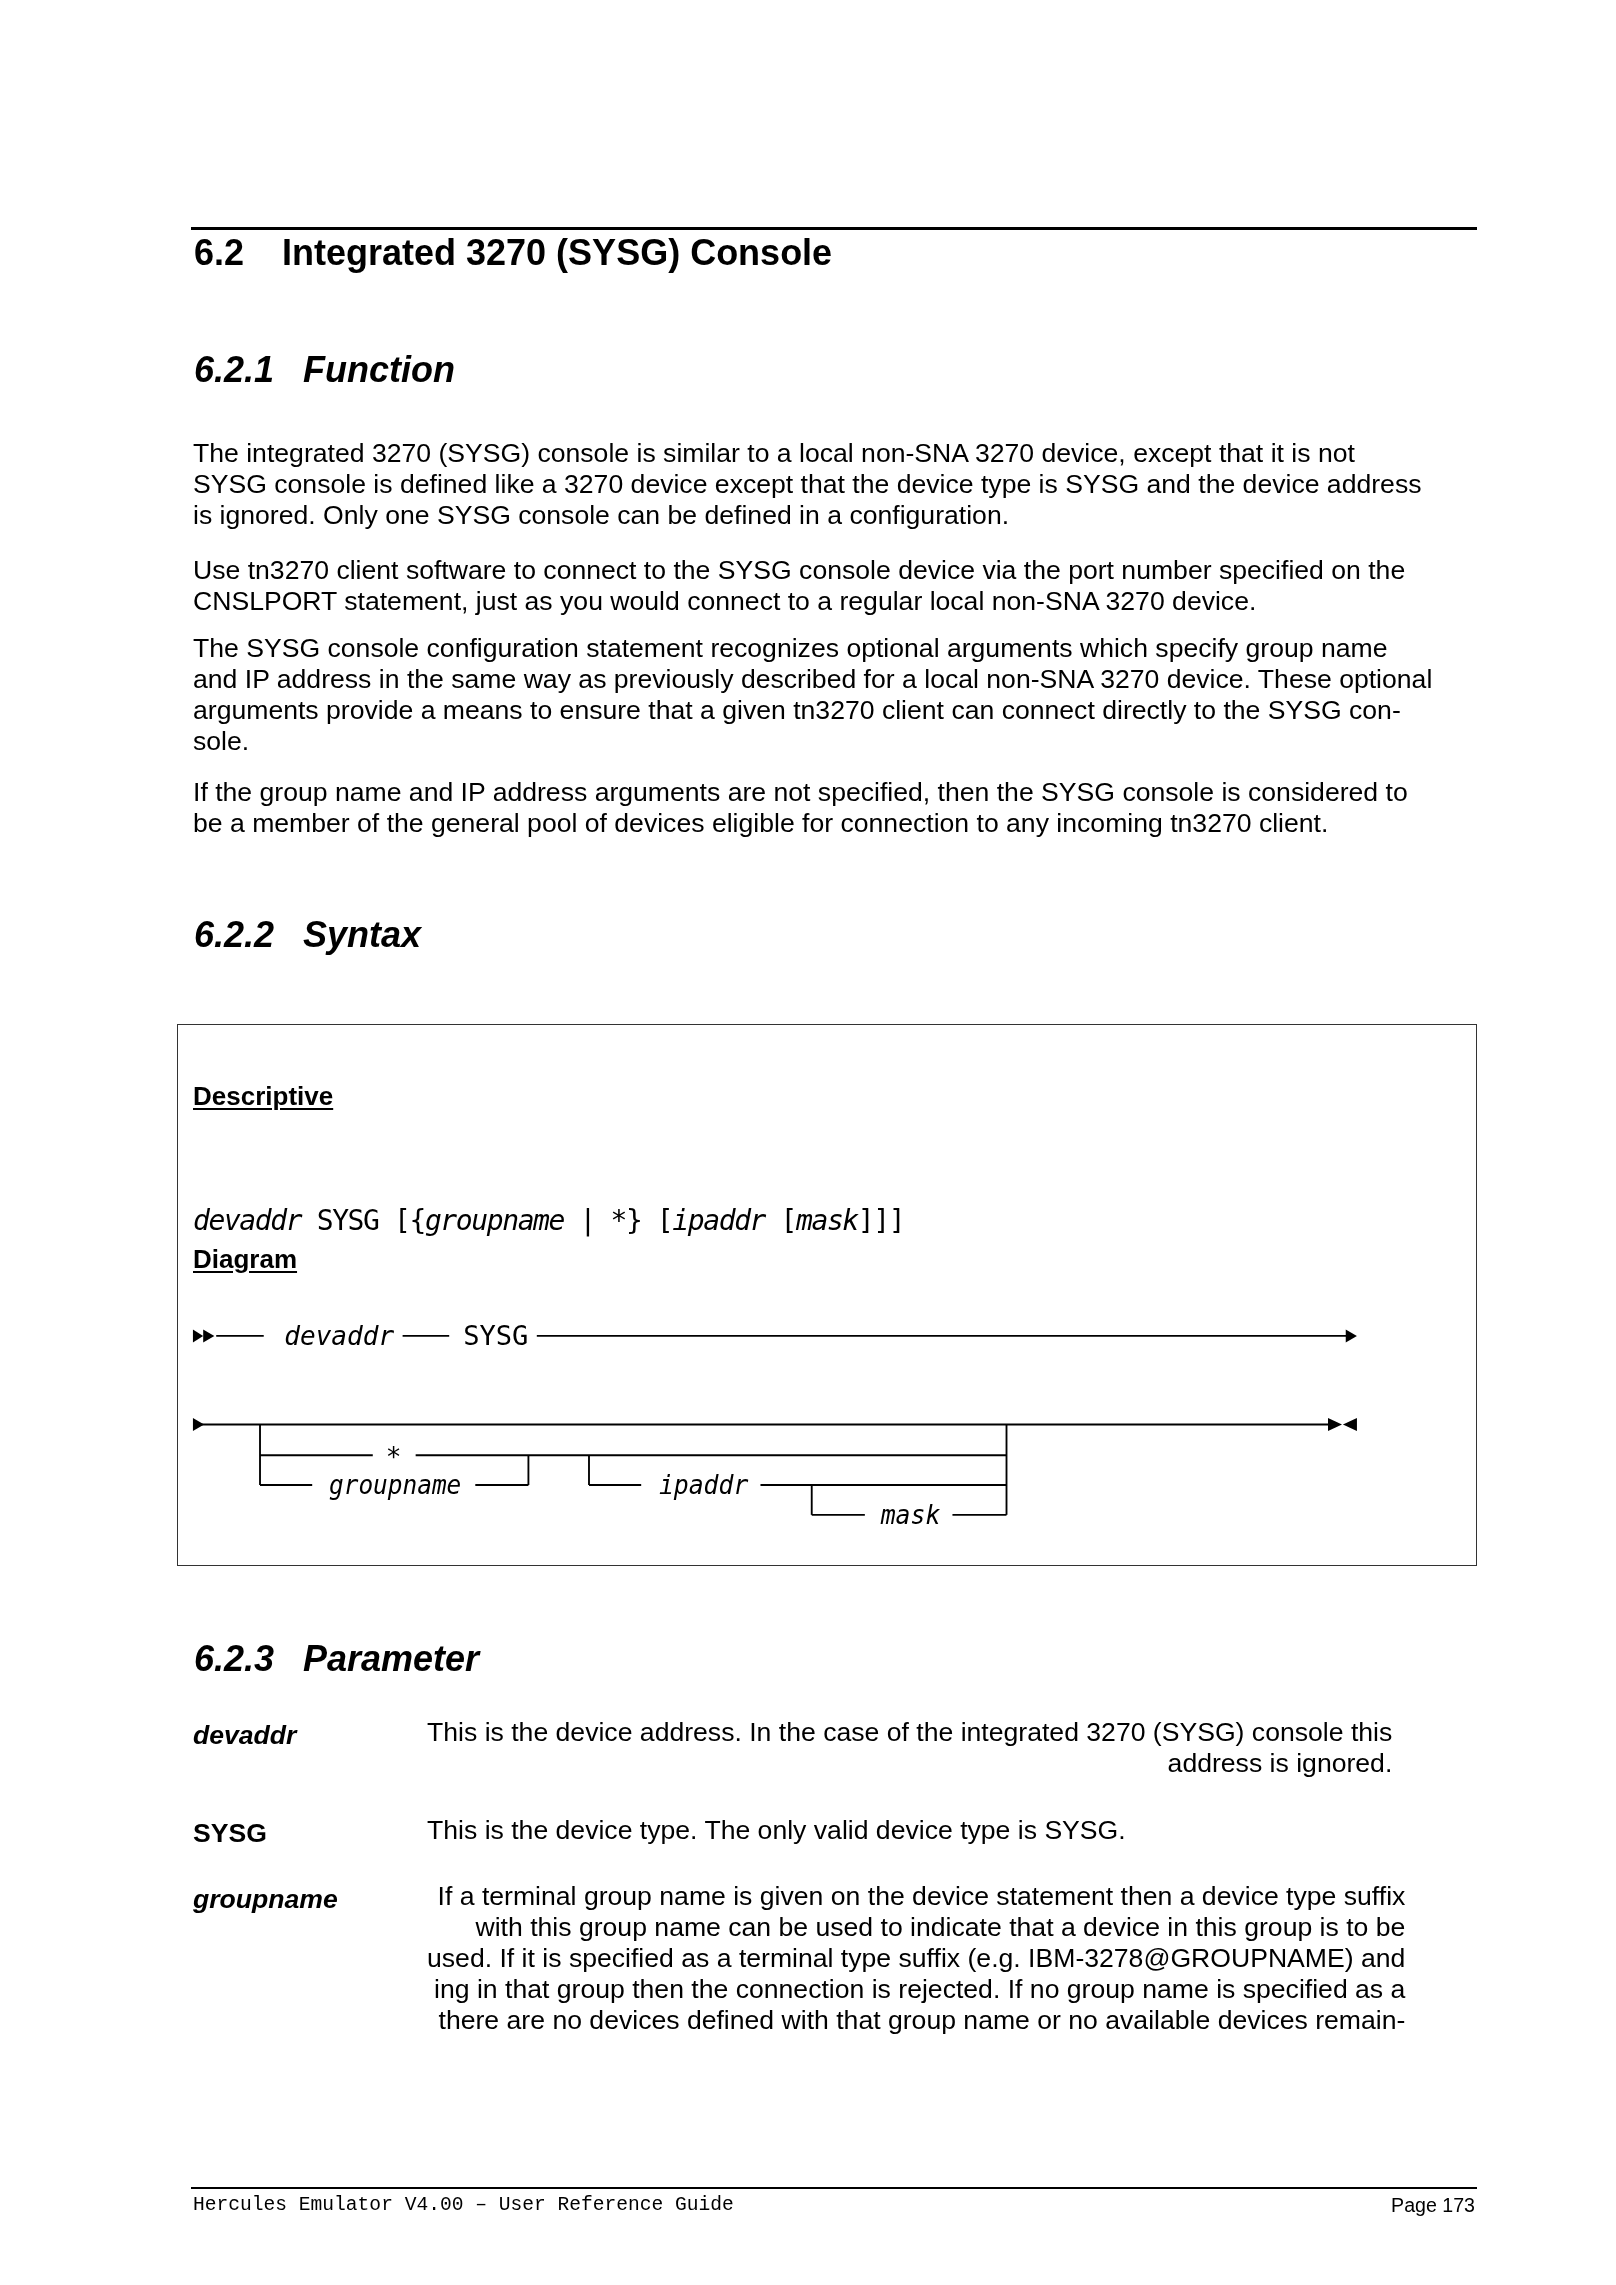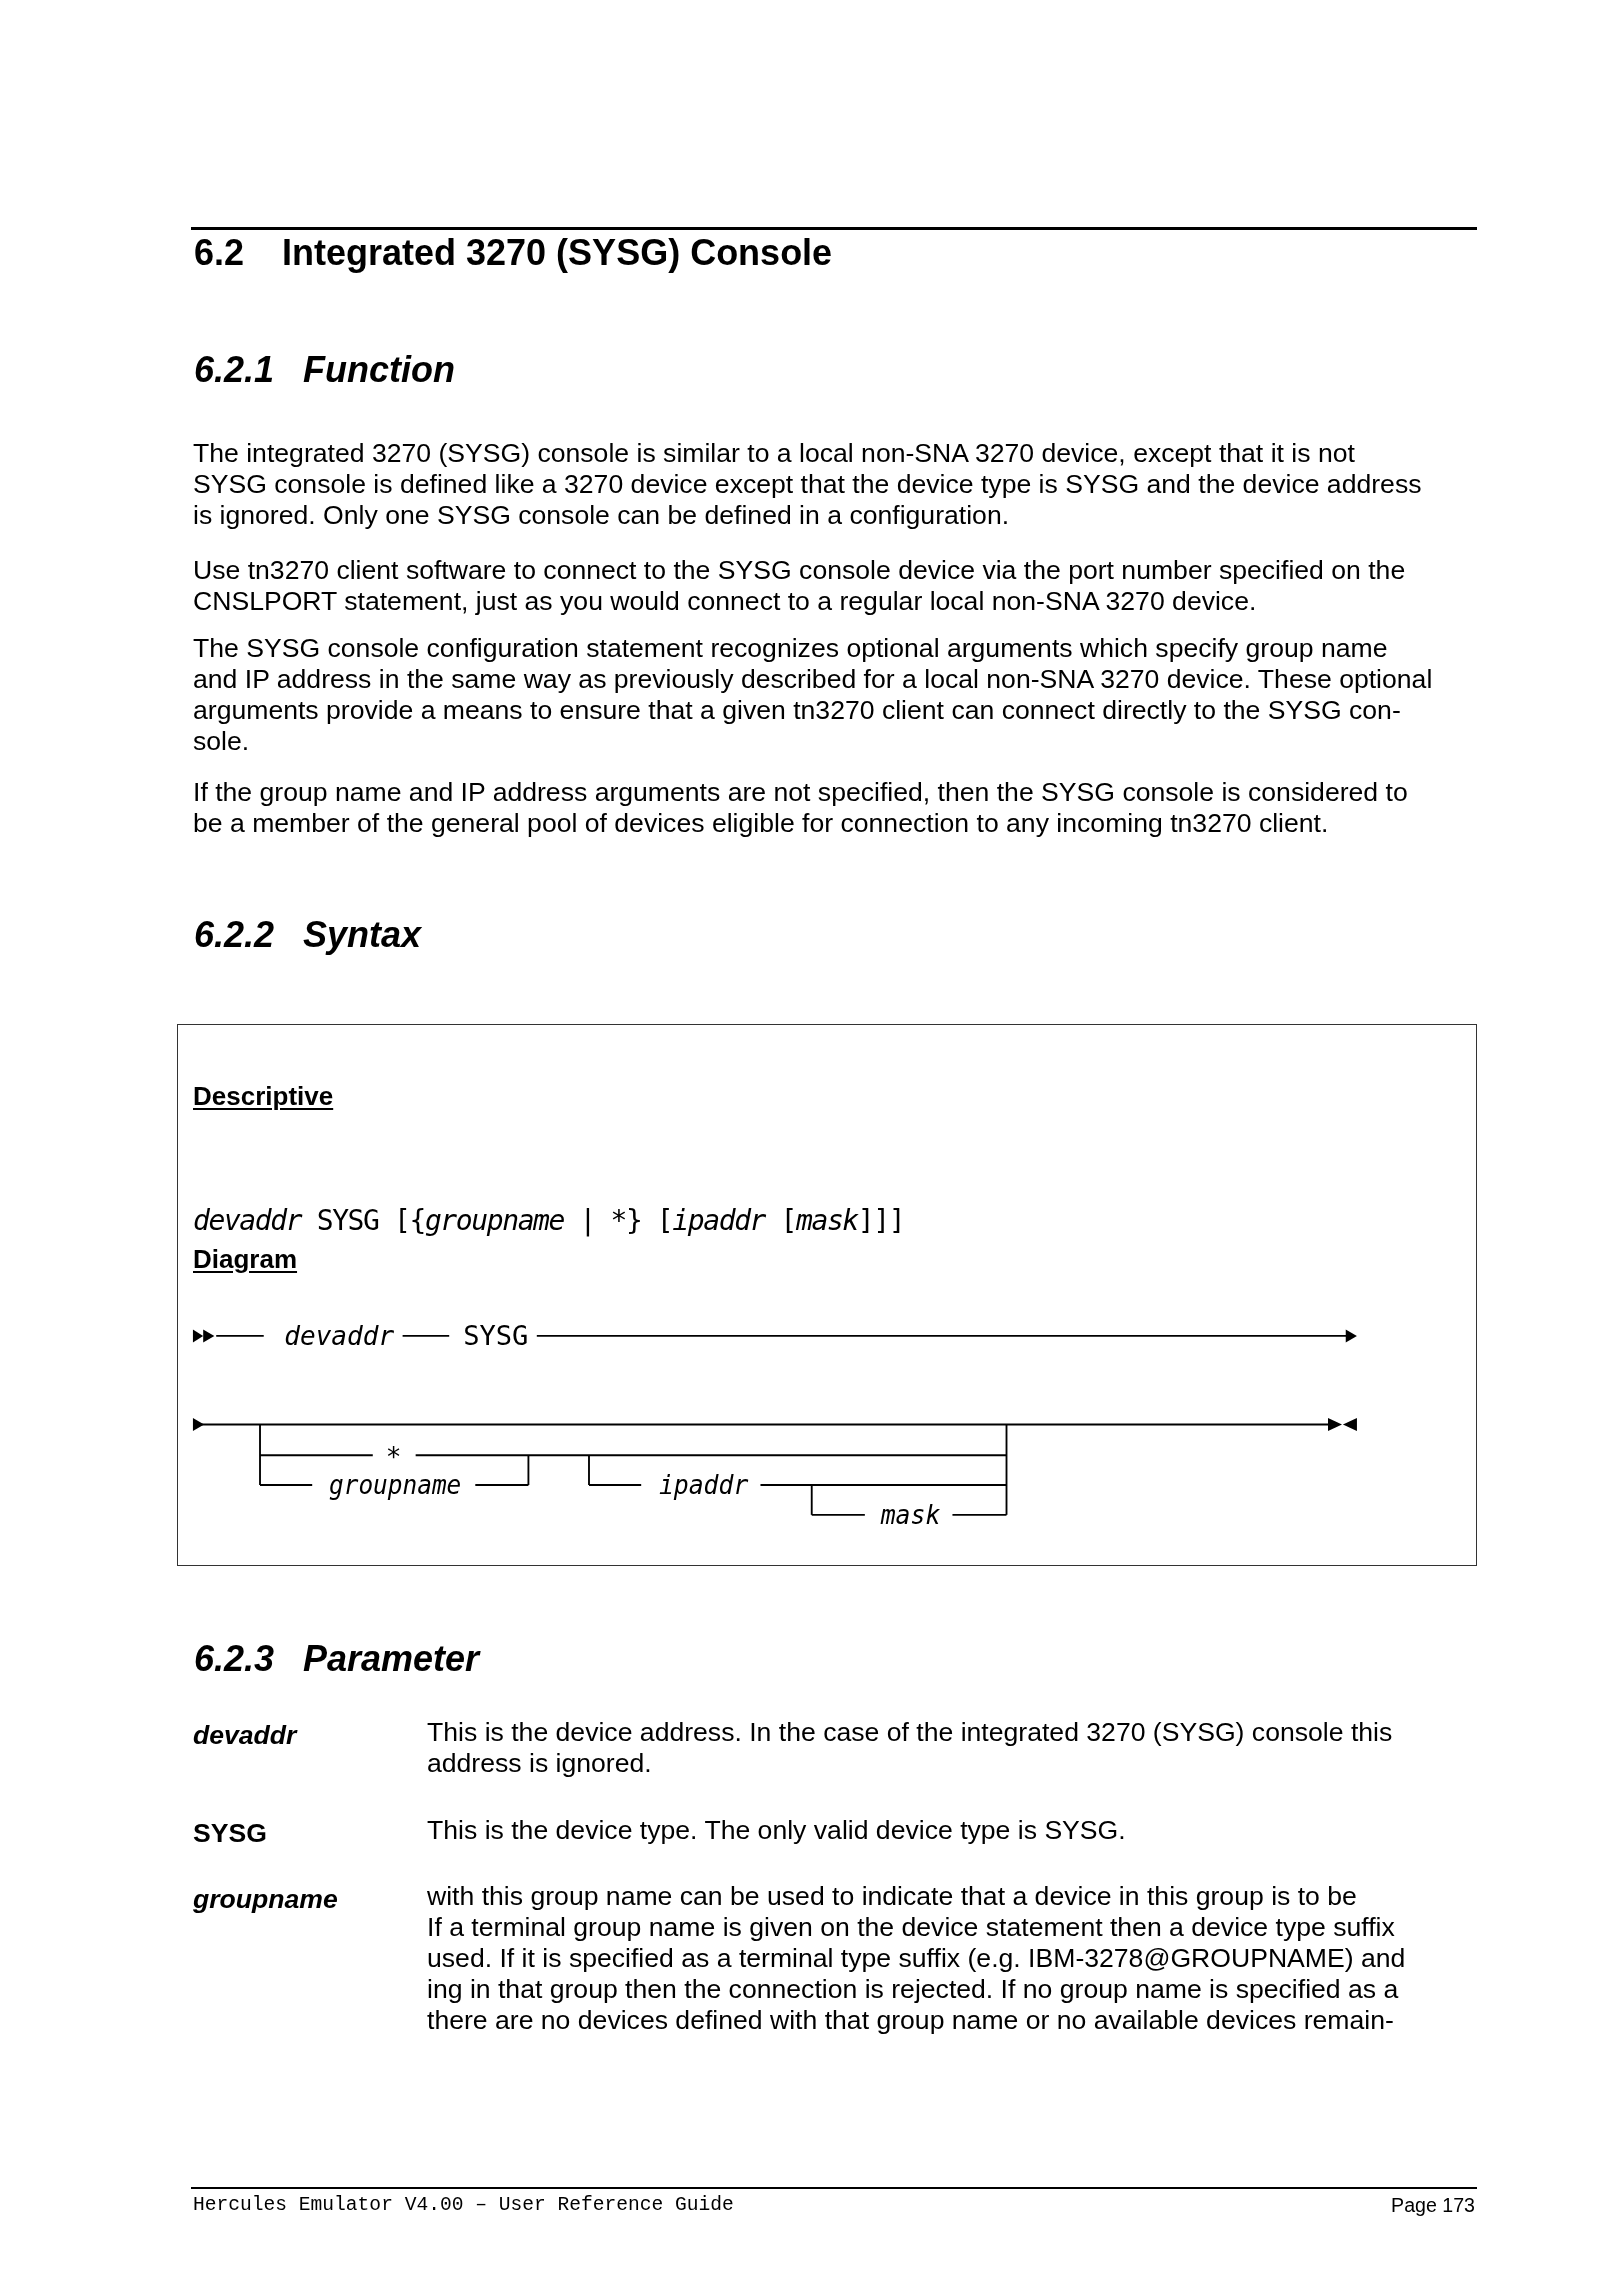--- a/index.html
+++ b/index.html
@@ -13,21 +13,21 @@
   .h2 { font-size: 36px; font-weight: bold; font-style: italic; line-height: 1; }
   .h2 .num { display: inline-block; width: 109px; }
   .p { font-size: 26.6px; line-height: 31px; }
   .p .ln { display: block; height: 31px; }
   .box { position: absolute; left: 177px; top: 1024px; width: 1300px; height: 542px; border: 1.9px solid #333; box-sizing: border-box; }
   .label { font-size: 26px; font-weight: bold; text-decoration: underline; text-underline-offset: 2.8px; line-height: 1; }
   .syntax { font-size: 28px; line-height: 1; letter-spacing: -1.4px; }
   .syntax i { font-style: italic; }
   .ptitle { font-size: 26.6px; font-weight: bold; line-height: 1; }
   .ptitle.it { font-style: italic; }
-  .pdesc { font-size: 26.6px; line-height: 31px; }
+  .pdesc { font-size: 26.6px; line-height: 31px; text-align: right; }
   .pdesc .ln { display: block; height: 31px; }
   .footer { font-size: 19.6px; line-height: 1; }
   svg text { font-family: "DejaVu Sans Mono", monospace; font-size: 28px; }
 </style>
 </head>
 <body>
 
 <div class="rule" style="top:227px;"></div>
 <div class="abs sans h1" style="left:194px; top:235px;">
   <span class="num">6.2</span><span>Integrated 3270 (SYSG) Console</span>
@@ -136,22 +136,22 @@
   <span class="ln">address is ignored.</span>
 </div>
 
 <div class="abs sans ptitle" style="left:193px; top:1820px;">SYSG</div>
 <div class="abs sans pdesc" style="left:427px; top:1815px;">
   <span class="ln">This is the device type. The only valid device type is SYSG.</span>
 </div>
 
 <div class="abs sans ptitle it" style="left:193px; top:1886px;">groupname</div>
 <div class="abs sans pdesc" style="left:427px; top:1881px;">
+  <span class="ln">If a terminal group name is given on the device statement then a device type suffix</span>
   <span class="ln">with this group name can be used to indicate that a device in this group is to be</span>
-  <span class="ln">If a terminal group name is given on the device statement then a device type suffix</span>
   <span class="ln">used. If it is specified as a terminal type suffix (e.g. IBM-3278@GROUPNAME) and</span>
   <span class="ln">ing in that group then the connection is rejected. If no group name is specified as a</span>
   <span class="ln">there are no devices defined with that group name or no available devices remain-</span>
 </div>
 
 <div class="rule" style="top:2187px; height:1.9px;"></div>
 <div class="abs sans footer" style="left:193px; top:2196px;font-family:Liberation Mono, monospace;">Hercules Emulator V4.00 – User Reference Guide</div>
 <div class="abs sans footer" style="right:141px; top:2196px;">Page 173</div>
 
 

